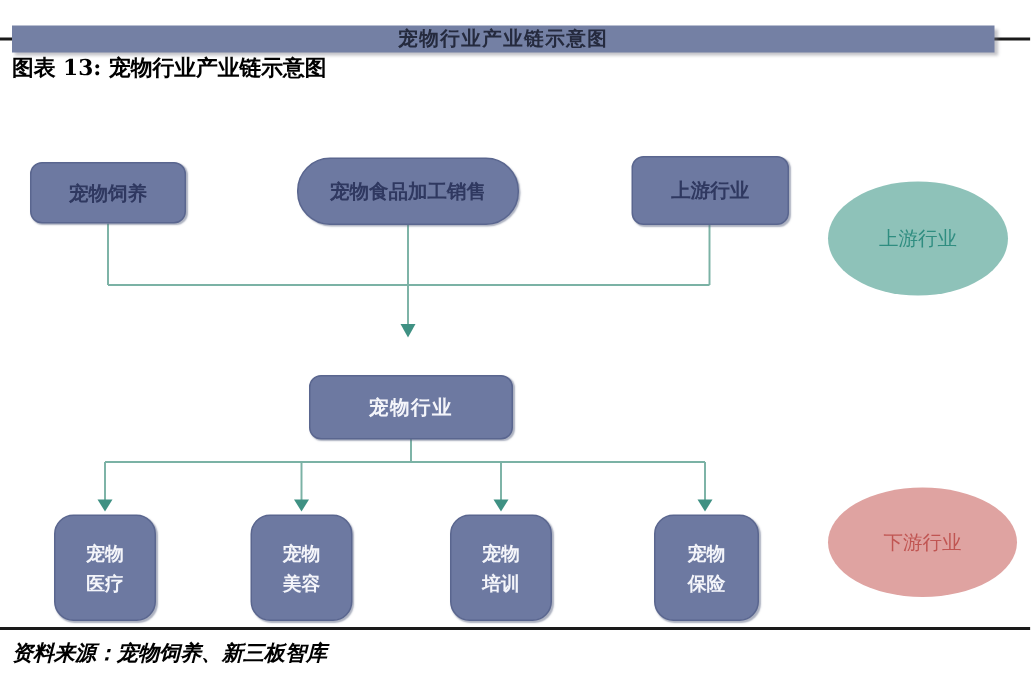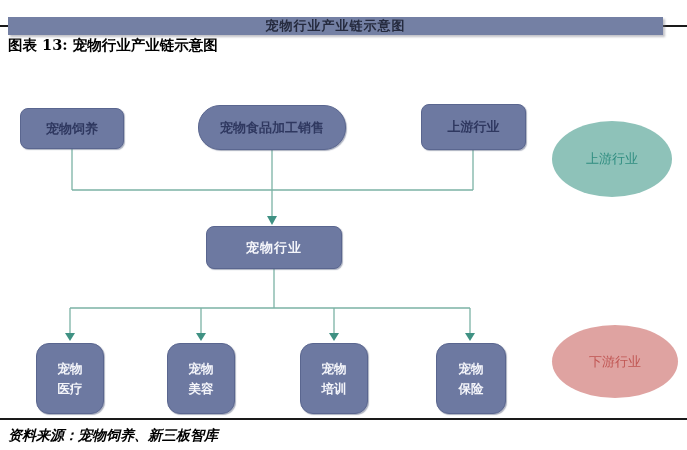--- a/index.html
+++ b/index.html
@@ -41,21 +41,21 @@
     position: absolute;
     background: var(--node-fill, #6d79a1);
     border: 1px solid var(--node-border, #5a668f);
     box-sizing: border-box;
     display: flex; align-items: center; justify-content: center;
     text-align: center;
     font-weight: bold; font-size: 13px;
     box-shadow: 1px 1px 1px rgba(90,100,130,0.5);
   }
   .node-top { border-radius: 8px; color: var(--node-text-dark, #2f3860); }
-  .node-center { border-radius: 8px; color: var(--node-text-light, #f4f5fa); letter-spacing: 1px; }
+  .node-center { border-radius: 8px; color: var(--node-text-light, #f4f5fa); letter-spacing: 1px; margin-top: 24px; }
   .node-bottom {
     border-radius: 13px;
     color: var(--node-text-light, #f4f5fa);
     font-size: 12.5px; line-height: 1.55;
   }
   .ellipse {
     position: absolute; border-radius: 50%;
     display: flex; align-items: center; justify-content: center;
     font-weight: normal; font-size: 13px;
   }

